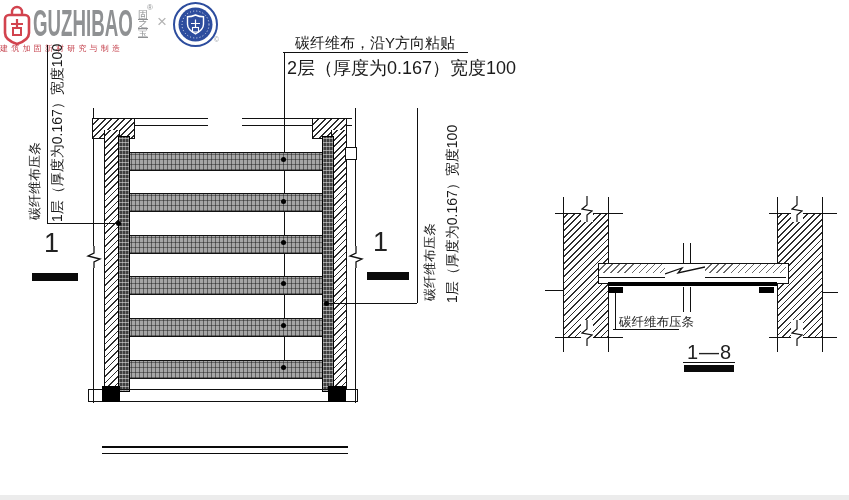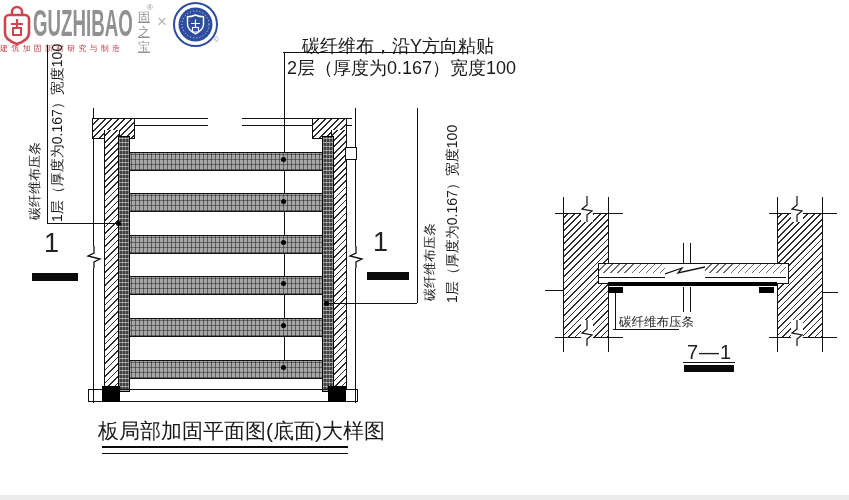--- a/index.html
+++ b/index.html
@@ -22,21 +22,21 @@
       repeating-linear-gradient(90deg,rgba(235,235,235,.35) 0 1px,transparent 1px 3px),
       #3f3f3f;}
   .dot{position:absolute;width:5px;height:5px;border-radius:50%;background:#000;}
   .rot{position:absolute;transform-origin:0 0;transform:rotate(-90deg);white-space:nowrap;}
   .brk{position:absolute;background:#fff;display:flex;align-items:center;justify-content:center;}
   .sq{position:absolute;background:#000;}
   .note{position:absolute;white-space:nowrap;}
   .logo-type{position:absolute;font-weight:bold;color:#8f9193;transform:scaleX(.52);
              transform-origin:0 0;letter-spacing:0;line-height:1;}
   .tagline{position:absolute;color:#c5424d;font-size:8px;letter-spacing:3.2px;white-space:nowrap;}
-  .subcol{position:absolute;width:9px;font-size:12px;line-height:15px;color:#8f9193;word-break:break-all;text-decoration:underline;}
+  .subcol{position:absolute;width:9px;font-size:10px;line-height:9px;color:#8f9193;word-break:break-all;text-decoration:underline;}
 </style>
 </head>
 <body>
 
 <div class="canvas">
 
   <svg class="abs" style="left:3px;top:3px;" width="28" height="42" viewBox="0 0 28 42">
     <path d="M9 13 V9 a5 5 0 0 1 10 0 V13" fill="none" stroke="#d2434e" stroke-width="2.4"></path>
     <path d="M6 12 h16 a4 4 0 0 1 4 4 v14 c0 6 -6 9 -12 11 c-6 -2 -12 -5 -12 -11 v-14 a4 4 0 0 1 4 -4 z" fill="none" stroke="#d2434e" stroke-width="2.6"></path>
     <path d="M8 21 H20 M14 16 V25" fill="none" stroke="#d2434e" stroke-width="2.2"></path>
@@ -53,21 +53,21 @@
     <circle cx="23.5" cy="23.5" r="17" fill="#2d4d9e"></circle>
     <circle cx="23.5" cy="23.5" r="13.5" fill="none" stroke="rgba(255,255,255,.85)" stroke-width="1" stroke-dasharray="1 2.2"></circle>
     <path d="M23.5 14 c3.5 1.6 6 1.8 8 1.8 v7.5 c0 5.2 -4.5 7.8 -8 9.7 c-3.5 -1.9 -8 -4.5 -8 -9.7 v-7.5 c2 0 4.5 -.2 8 -1.8 z" fill="none" stroke="#fff" stroke-width="1.4"></path>
     <path d="M19 22.5 H28 M23.5 18.5 V27" fill="none" stroke="#fff" stroke-width="1.2"></path>
     <rect x="20.5" y="26.5" width="6" height="4.5" fill="none" stroke="#fff" stroke-width="1.1"></rect>
   </svg>
   <div class="abs" style="left:214px;top:36px;font-size:7px;color:#9aa0a6;">©</div>
 
   <div class="tagline" style="left:0;top:43px;">建筑加固新材研究与制造</div>
 
-  <div class="note" style="left:302px;top:34px;font-size:18px;">碳纤维布，沿Y方向粘贴</div>
+  <div class="note" style="left:295px;top:34px;font-size:15px;">碳纤维布，沿Y方向粘贴</div>
   <div class="hln" style="left:283px;top:52px;width:185px;"></div>
   <div class="note" style="left:287px;top:56px;font-size:18px;text-align:center;">2层（厚度为0.167）宽度100</div>
   <div class="vln" style="left:284px;top:52px;height:320px;"></div>
 
   <div class="vln" style="left:93px;top:108px;height:295px;"></div>
   <div class="vln" style="left:355px;top:108px;height:295px;"></div>
 
   <div class="hln" style="left:92px;top:118px;width:116px;"></div>
   <div class="hln" style="left:242px;top:118px;width:110px;"></div>
   <div class="hln" style="left:92px;top:125px;width:116px;"></div>
@@ -124,21 +124,20 @@
   <div class="note" style="left:373px;top:227px;font-size:27px;color:#222;">1</div>
   <div class="thk" style="left:367px;top:272px;width:42px;height:8px;"></div>
 
   <div class="hln" style="left:88px;top:389px;width:270px;"></div>
   <div class="hln" style="left:88px;top:401px;width:270px;"></div>
   <div class="vln" style="left:88px;top:389px;height:13px;"></div>
   <div class="vln" style="left:357px;top:389px;height:13px;"></div>
   <div class="sq" style="left:102px;top:386px;width:18px;height:16px;"></div>
   <div class="sq" style="left:328px;top:386px;width:18px;height:16px;"></div>
 
-  <div class="note" style="left:98px;top:417px;width:254px;text-align:center;font-size:21px;">板局部加固平面图(底面)大样图</div>
   <div class="abs" style="left:102px;top:446px;width:246px;height:5px;border-top:2.5px solid #0a0a0a;border-bottom:1px solid #0a0a0a;"></div>
 
   <div class="hatch" style="left:563px;top:213px;width:45px;height:124px;"></div>
   <div class="hatch" style="left:777px;top:213px;width:45px;height:124px;"></div>
   <div class="vln" style="left:563px;top:197px;height:155px;"></div>
   <div class="vln" style="left:608px;top:197px;height:155px;"></div>
   <div class="vln" style="left:777px;top:197px;height:155px;"></div>
   <div class="vln" style="left:822px;top:197px;height:155px;"></div>
   <div class="hln" style="left:555px;top:213px;width:68px;"></div>
   <div class="hln" style="left:555px;top:337px;width:68px;"></div>
@@ -183,18 +182,18 @@
   <div class="brk" style="left:665px;top:264px;width:40px;height:15px;">
     <svg width="40" height="15" viewBox="0 0 40 15">
         <path d="M0 10 L17 4 L13 9 L40 3" fill="none" stroke="#111" stroke-width="1.3"></path>
       </svg>
   </div>
 
   <div class="vln" style="left:615px;top:293px;height:37px;"></div>
   <div class="note" style="left:619px;top:314px;font-size:12.5px;">碳纤维布压条</div>
   <div class="hln" style="left:613px;top:329px;width:66px;"></div>
 
-  <div class="note" style="left:687px;top:341px;font-size:20px;letter-spacing:1px;color:#222;">7—1</div>
+  <div class="note" style="left:687px;top:341px;font-size:20px;letter-spacing:1px;color:#222;">1—8</div>
   <div class="hln" style="left:683px;top:362px;width:52px;"></div>
   <div class="thk" style="left:684px;top:365px;width:50px;height:7px;"></div>
 
   <div class="abs" style="left:0;top:495px;width:849px;height:5px;background:#ececec;"></div>
 </div>
 
 </body></html>

